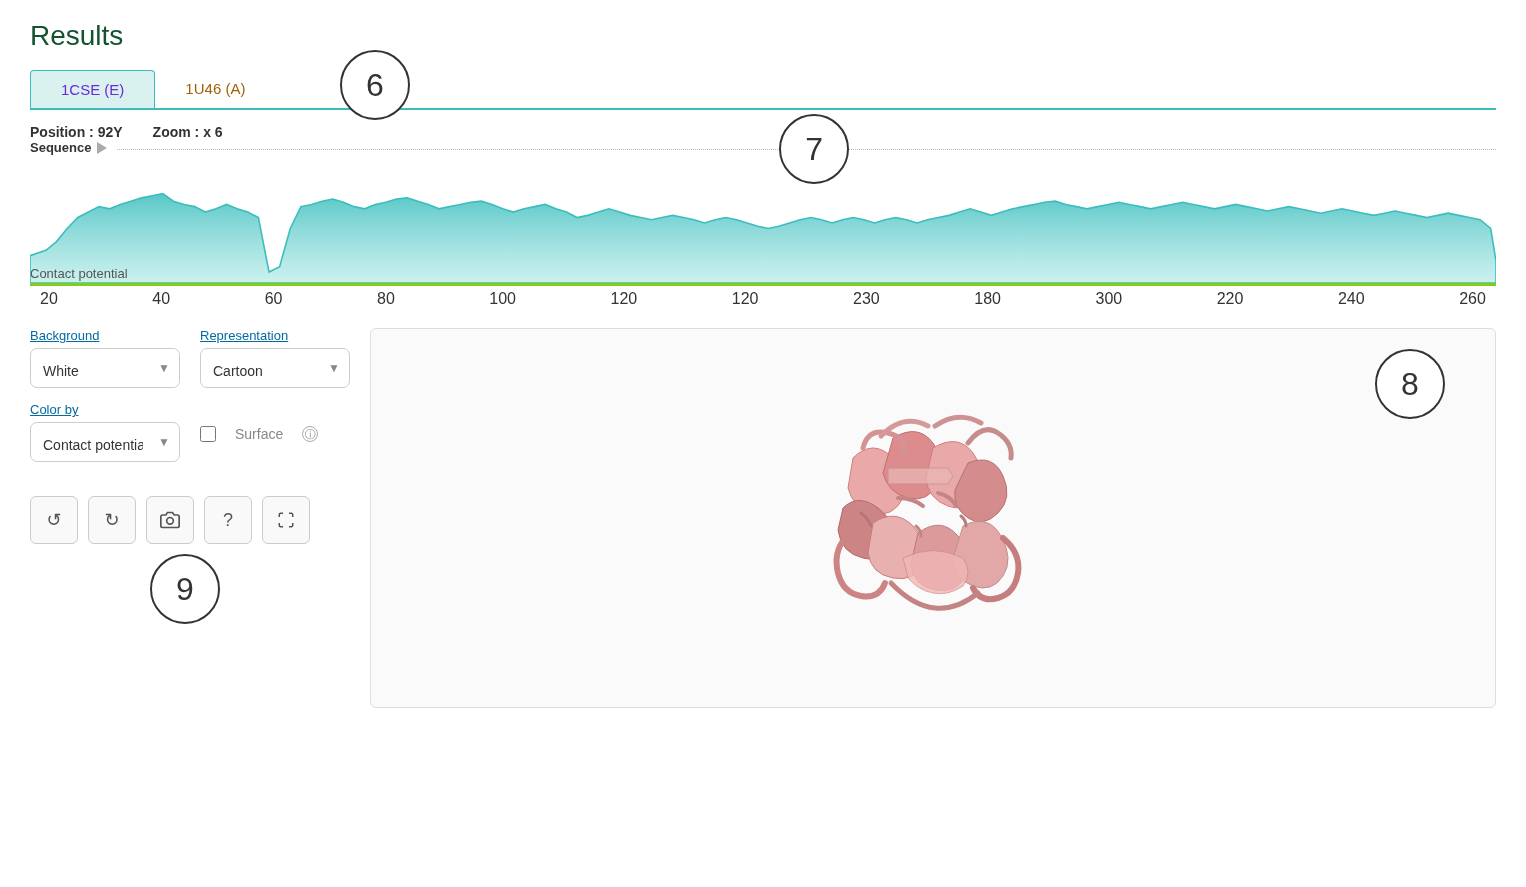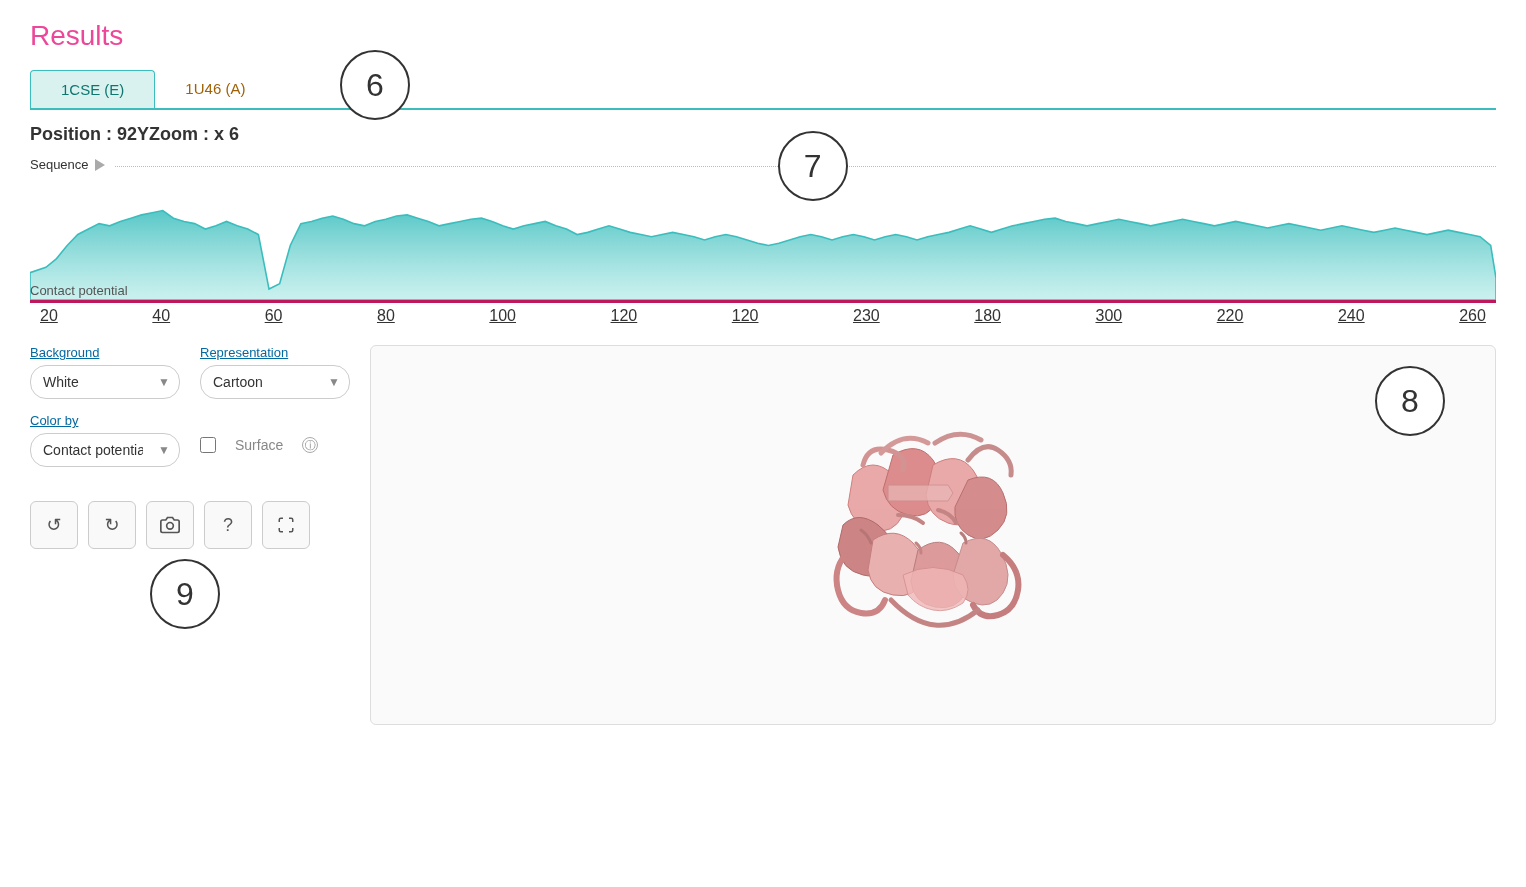--- a/index.html
+++ b/index.html
@@ -9,40 +9,40 @@
       color: #333;
       padding: 20px 30px;
       width: 1526px;
       min-height: 887px;
     }
 
     h1 {
       font-size: 28px;
       font-weight: 400;
       margin-bottom: 18px;
-      color: #ec4899;
+      color: #14532d;
     }
 
     
     .tabs-container {
       display: flex;
       align-items: stretch;
       border-bottom: 2px solid #3bbdbd;
       margin-bottom: 14px;
       position: relative;
     }
     .tab {
       padding: 10px 30px;
       font-size: 15px;
       cursor: pointer;
       border-radius: 4px 4px 0 0;
     }
     .tab.active {
       background: #d9f2f0;
-      color: #0f766e;
+      color: #6d28d9;
       border: 1px solid #3bbdbd;
       border-bottom: none;
     }
     .tab.inactive {
       color: #a16207;
       background: transparent;
     }
     .circle-badge {
       width: 70px;
       height: 70px;
@@ -56,36 +56,36 @@
       color: #333;
       background: #fff;
       position: absolute;
       z-index: 10;
     }
     .badge-6 { top: -20px; left: 310px; }
 
     
     .pos-zoom {
       display: flex;
-      margin-bottom: 12px;
-      font-size: 18px;
+      gap: 30px;
+      font-size: 14px;
     }
     .pos-zoom span { font-weight: 700; }
 
     
     .chart-area {
       position: relative;
       margin-bottom: 20px;
     }
     .sequence-label {
       display: flex;
       align-items: center;
       gap: 6px;
       font-size: 13px;
-      font-weight: 400;
+      font-weight: 700;
       margin-bottom: 4px;
     }
     .sequence-arrow {
       width: 0;
       height: 0;
       border-top: 6px solid transparent;
       border-bottom: 6px solid transparent;
       border-left: 10px solid #aaa;
     }
     .chart-wrapper {
@@ -125,23 +125,23 @@
       margin-bottom: 5px;
       text-decoration: underline;
     }
     .select-wrapper {
       position: relative;
       display: inline-block;
       width: 100%;
     }
     .select-wrapper select {
       width: 100%;
-      padding: 8px 36px 8px 12px;
+      padding: 14px 36px 8px 12px;
       border: 1px solid #ccc;
-      border-radius: 16px;
+      border-radius: 7px;
       appearance: none;
       font-size: 14px;
       background: #fff;
       cursor: pointer;
       color: #333;
     }
     .select-wrapper .chevron {
       position: absolute;
       right: 10px;
       top: 50%;
@@ -296,21 +296,21 @@
         L 1015,38 L 1025,36 L 1035,38 L 1045,40 L 1055,42 L 1065,40 L 1075,38 L 1085,36 L 1095,38 L 1105,40
         L 1115,42 L 1125,40 L 1135,38 L 1145,40 L 1155,42 L 1165,44 L 1175,42 L 1185,40 L 1195,42 L 1205,44
         L 1215,46 L 1225,44 L 1235,42 L 1245,44 L 1255,46 L 1265,48 L 1275,46 L 1285,44 L 1295,46 L 1305,48
         L 1315,50 L 1325,48 L 1335,46 L 1345,48 L 1355,50 L 1365,52 L 1375,60 L 1380,90
         L 1380,110 Z
       " fill="url(#chartGrad)" stroke="#3bbdbd" stroke-width="1.5"></path>
     </svg>
     <div class="contact-label">Contact potential</div>
   </div>
 
-  <div style="border-top:3px solid #be185d; padding-top:4px; display:flex; justify-content:space-between; padding-left:10px; padding-right:10px;text-decoration:underline;">
+  <div style="border-top:3px solid #84cc16; padding-top:4px; display:flex; justify-content:space-between; padding-left:10px; padding-right:10px;">
     <span>20</span>
     <span>40</span>
     <span>60</span>
     <span>80</span>
     <span>100</span>
     <span>120</span>
     <span>120</span>
     <span>230</span>
     <span>180</span>
     <span>300</span>

